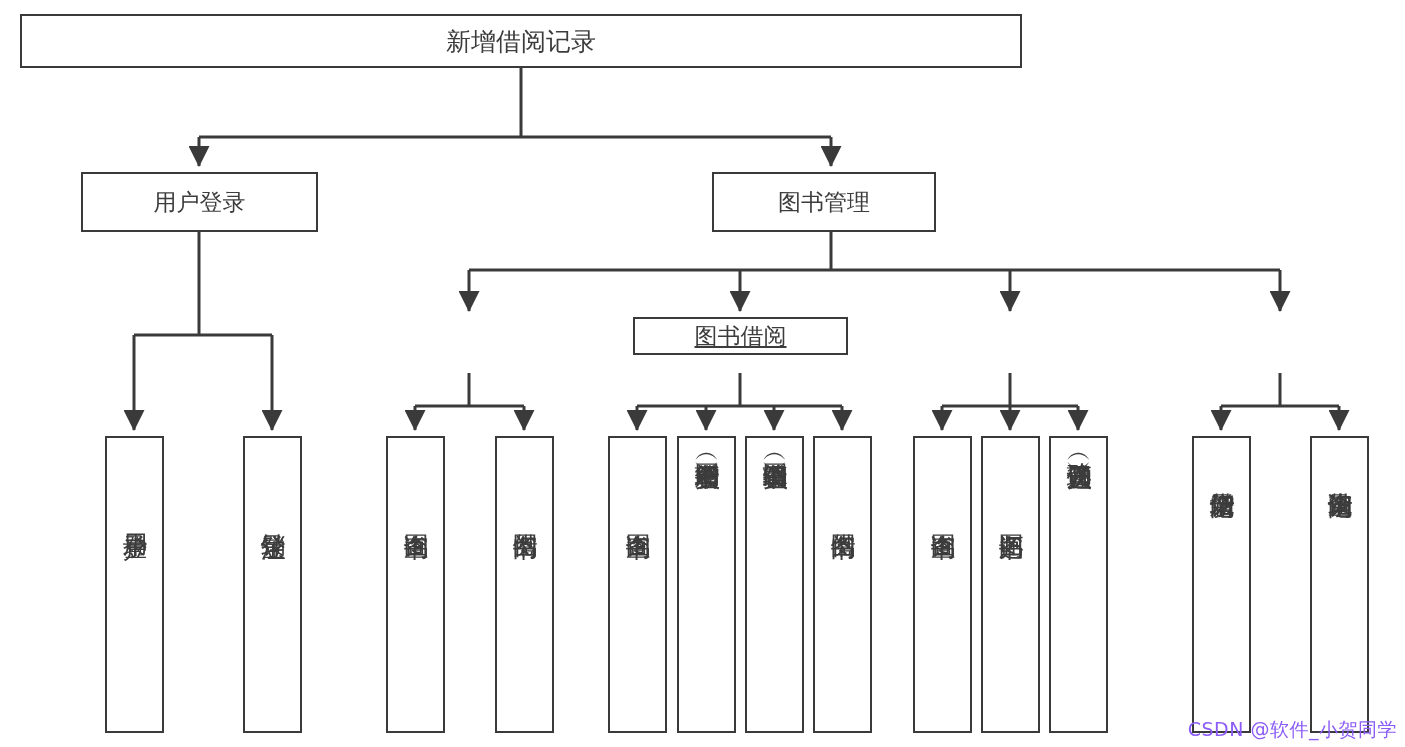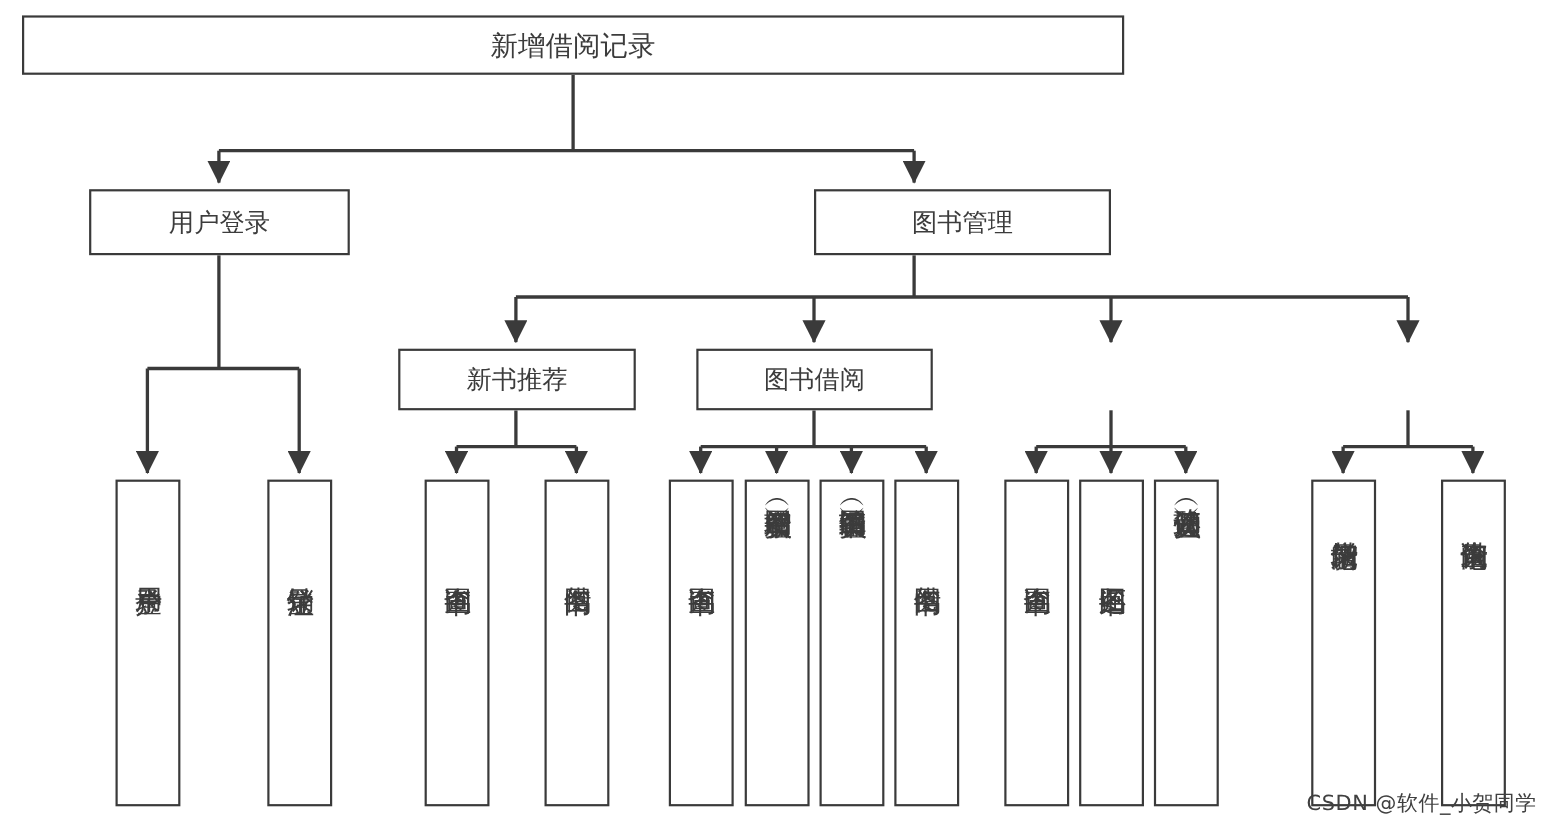--- a/index.html
+++ b/index.html
@@ -57,21 +57,21 @@
     top: 0;
     width: 1405px;
     height: 747px;
     pointer-events: none;
   }
   .watermark {
     position: absolute;
     right: 8px;
     bottom: 4px;
     font-size: 19px;
-    color: #404040;
+    color: #8b5cf6;
     white-space: nowrap;
     letter-spacing: 0.5px;
   }
 </style>
 </head>
 <body>
 
 <div id="canvas">
 
   <svg class="svg-layer" viewBox="0 0 1405 747" xmlns="http://www.w3.org/2000/svg">
@@ -125,28 +125,25 @@
     </g>
   </svg>
 
   <div class="node root" style="left:20px; top:14px; width:1002px; height:54px;">
     <span>新增借阅记录</span>
   </div>
 
   <div class="node level2" style="left:81px; top:172px; width:237px; height:60px;">
     <span>用户登录</span>
   </div>
-  <div class="node level2" style="left:712px; top:172px; width:270px; height:60px;margin-left:28px;">
+  <div class="node level2" style="left:712px; top:172px; width:224px; height:60px;">
     <span>图书管理</span>
   </div>
 
-  <div class="node level3" style="left:362px; top:317px; width:216px; height:56px;">
-    <span>新书推荐</span>
-  </div>
-  <div class="node level3" style="left:633px; top:317px; width:215px; height:56px;">
+  <div class="node level3" style="left:633px; top:317px; width:215px; height:38px;text-decoration:underline;">
     <span>图书借阅</span>
   </div>
 
   <div class="node leaf centered" style="left:105px; top:436px; width:59px; height:297px; padding-top:76px;">
     <span class="leaf-text">用户登录</span>
   </div>
   <div class="node leaf centered" style="left:243px; top:436px; width:59px; height:297px; padding-top:76px;">
     <span class="leaf-text">注销登录</span>
   </div>
 

